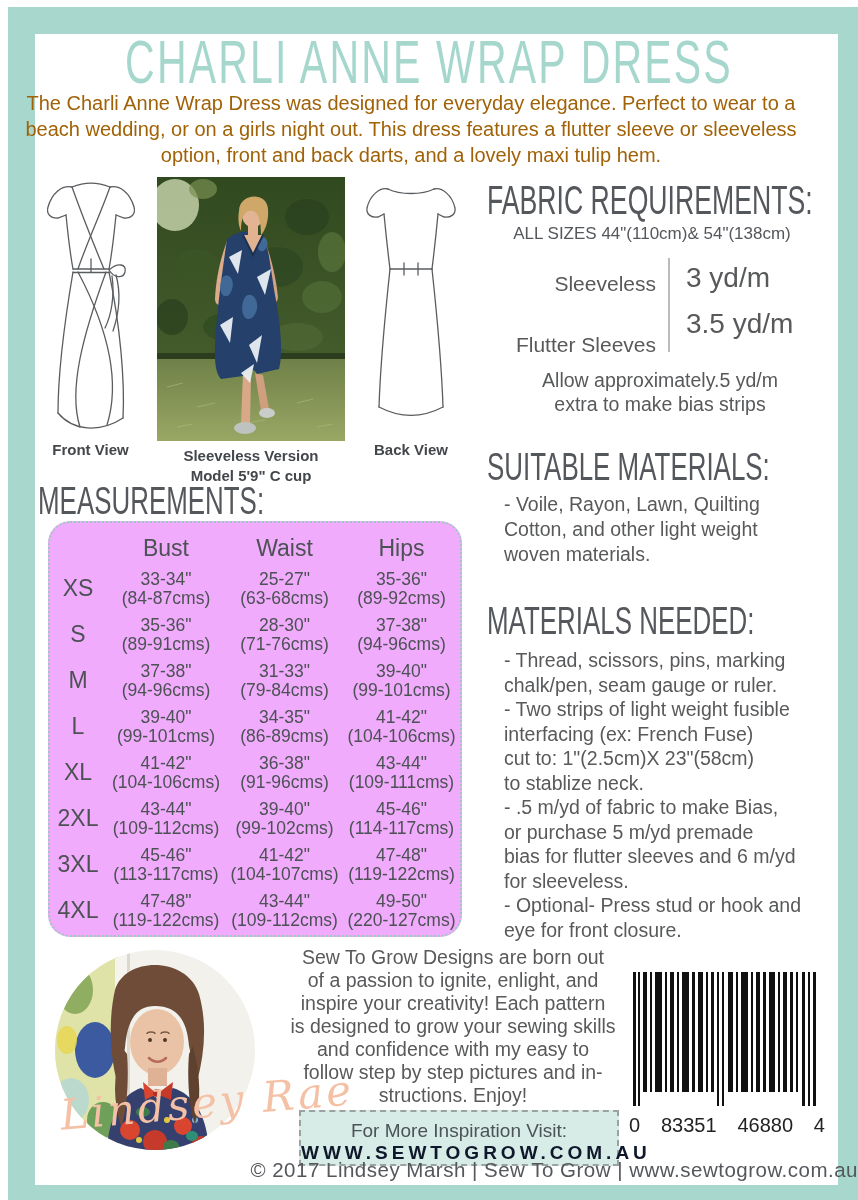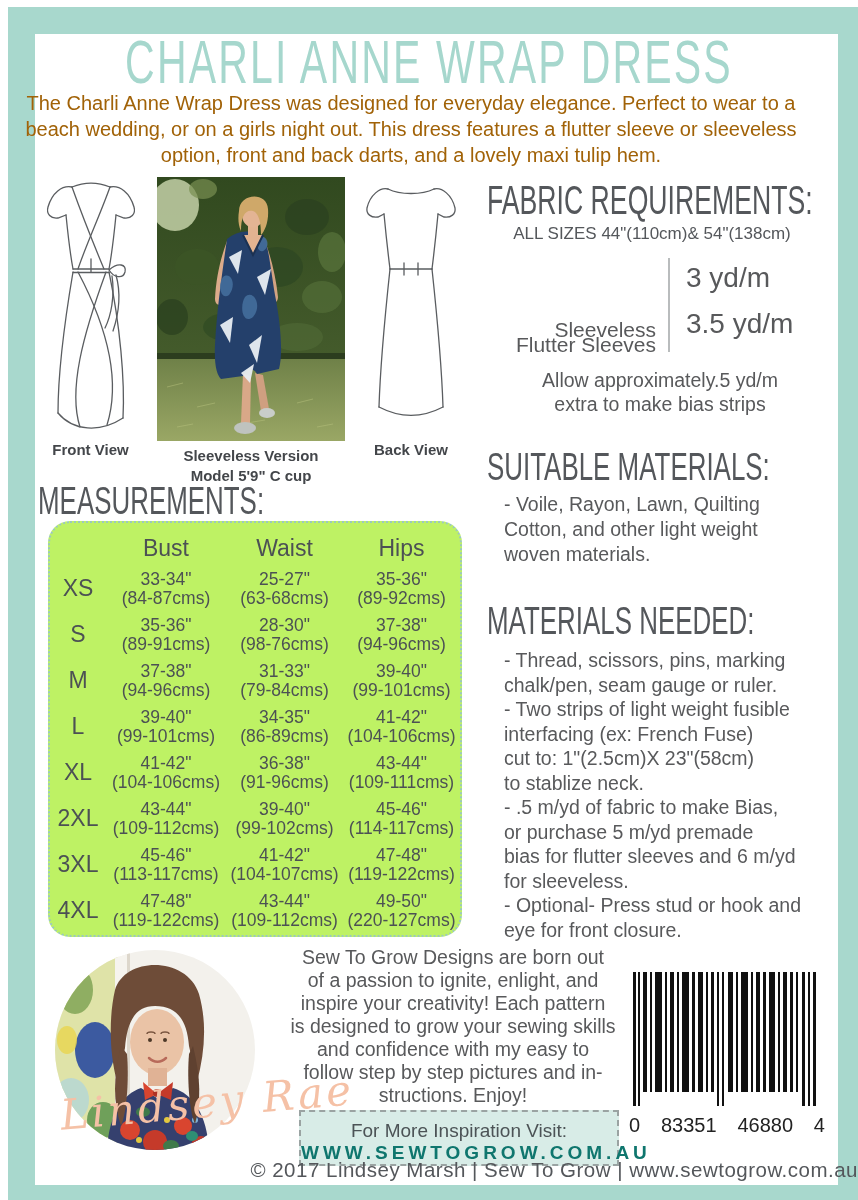--- a/index.html
+++ b/index.html
@@ -40,40 +40,40 @@
   .h-suitable { position:absolute; left:487px; top:444px; font-size:36px; }
   .suit-body  { position:absolute; left:504px; top:492px; width:340px; font-size:19.5px; line-height:25px; }
 
   .h-needed   { position:absolute; left:487px; top:598px; font-size:36px; }
   .need-list  { position:absolute; left:504px; top:648px; width:348px; font-size:19.5px; line-height:24.5px; }
 
   
   .h-meas { position:absolute; left:38px; top:478px; font-size:36px; }
   .m-table {
     position:absolute; left:48px; top:521px; width:414px; height:416px; box-sizing:border-box;
-    background:#bef264; border:2px dotted #9bc8bf; border-radius:22px; padding-top:7px;
+    background:#f0abfc; border:2px dotted #9bc8bf; border-radius:22px; padding-top:7px;
   }
   .m-head, .m-row { display:grid; grid-template-columns:56px 120px 117px 117px; align-items:center; text-align:center; }
   .m-head { height:36px; font-size:23px; color:#4c5154; }
   .m-row  { height:46px; font-size:17.5px; line-height:19.5px; color:#4c5154; }
   .m-size { font-size:23px; }
 
   
   .circle-photo { position:absolute; left:55px; top:950px; width:200px; height:200px; border-radius:50%; overflow:hidden; }
   .signature {
     position:absolute; left:60px; top:1078px; font-family:"DejaVu Serif", serif; font-style:italic;
     font-size:42px; color:#f5c1a6; transform:rotate(-5deg); letter-spacing:3px; z-index:5;
   }
   .about { position:absolute; left:286px; top:946px; width:334px; text-align:center; font-size:19.5px; line-height:23px; }
   .insp-box {
     position:absolute; left:299px; top:1110px; width:320px; height:56px; box-sizing:border-box;
     background:#d8ece7; border:2px dashed #9aa3a2; text-align:center; padding-top:8px;
   }
   .insp-line1 { font-size:19px; color:#4c5356; }
-  .insp-line2 { font-size:19px; letter-spacing:4px; color:#0f766e; font-weight:700; }
+  .insp-line2 { font-size:19px; letter-spacing:4px; color:#0f172a; font-weight:700; }
   .barcode { position:absolute; left:627px; top:972px; width:200px; }
   .bc-digits { display:flex; justify-content:space-between; font-size:20px; color:#222; margin-top:2px; padding:0 2px; }
   .copyright { position:absolute; left:0; top:1158px; width:858px; text-align:right; font-size:20.5px; color:#54575b; letter-spacing:0.5px; }
 </style>
 </head>
 <body>
 
 <div class="frame"></div>
 
 <div class="title">CHARLI ANNE WRAP DRESS</div>
@@ -179,21 +179,21 @@
       <path d="M38,94 C32,150 28,200 27,232"></path>
       <path d="M80,94 C86,150 90,200 91,232"></path>
       <path d="M27,232 C48,243 70,243 91,232"></path>
     </g>
   </svg>
 </div>
 <div class="cap" style="left:352px; top:440px; width:118px;">Back View</div>
 
 <div class="cond h-fabric">FABRIC REQUIREMENTS:</div>
 <div class="fab-sub">ALL SIZES 44"(110cm)&amp; 54"(138cm)</div>
-<div class="fab-label" style="top:272px;margin-top:46px;">Sleeveless</div>
+<div class="fab-label" style="top:272px;">Sleeveless</div>
 <div class="fab-value" style="top:262px;">3 yd/m</div>
 <div class="fab-label" style="top:333px;">Flutter Sleeves</div>
 <div class="fab-value" style="top:308px;">3.5 yd/m</div>
 <div class="fab-div"></div>
 <div class="fab-note pre">Allow approximately.5 yd/m
 extra to make bias strips</div>
 
 <div class="cond h-suitable">SUITABLE MATERIALS:</div>
 <div class="suit-body pre">- Voile, Rayon, Lawn, Quilting
 Cotton, and other light weight
@@ -240,21 +240,21 @@
         </div>
       </div>
       <div class="m-row">
         <div class="m-size">S</div>
         <div>
           <div>35-36"</div>
           <div>(89-91cms)</div>
         </div>
         <div>
           <div>28-30"</div>
-          <div>(98-76cms)</div>
+          <div>(71-76cms)</div>
         </div>
         <div>
           <div>37-38"</div>
           <div>(94-96cms)</div>
         </div>
       </div>
       <div class="m-row">
         <div class="m-size">M</div>
         <div>
           <div>37-38"</div>

